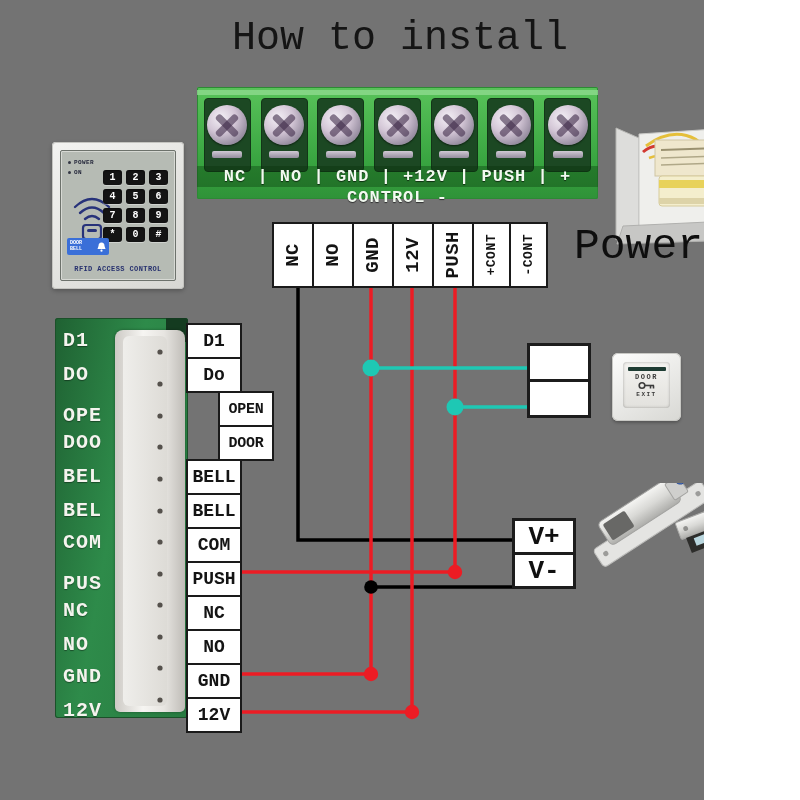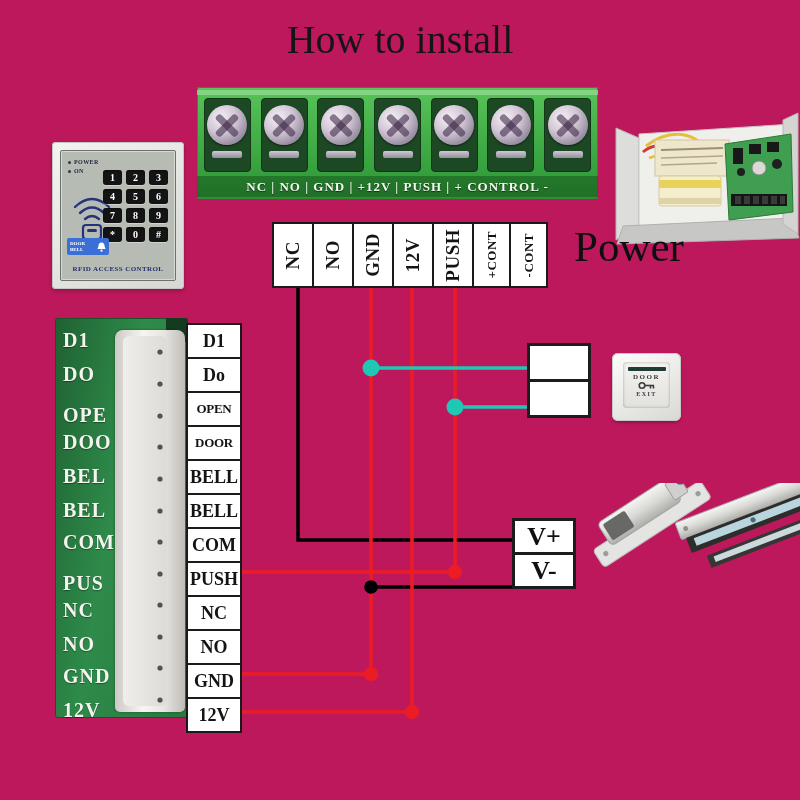--- a/index.html
+++ b/index.html
@@ -1,17 +1,17 @@
 <!DOCTYPE html>
 <html><head>
 <meta charset="utf-8">
 <style>
   html,body{margin:0;padding:0;background:#fff;}
-  #stage{position:relative;width:800px;height:800px;background:#be185d;overflow:hidden;
-         font-family:Liberation Serif, serif;color:#111;}
+  #stage{position:relative;width:704px;height:800px;background:#737373;overflow:hidden;
+         font-family:Liberation Mono, monospace;color:#111;}
   .abs{position:absolute;}
 
   
   #title{left:190px;top:16px;width:420px;text-align:center;font-size:40px;font-weight:500;color:#151515;}
   .big-label{font-size:43px;font-weight:500;color:#0e0e0e;}
   #power-label{left:574px;top:222px;}
   #button-label{left:572px;top:419px;}
 
   
   #tblock{left:197px;top:87px;width:401px;height:112px;background:linear-gradient(#59c35a,#37a33f 70%,#2f9238);
@@ -21,22 +21,22 @@
   .tcell{flex:1;display:flex;align-items:center;justify-content:center;}
   .socket{width:47px;height:74px;background:#1c4823;border:1px solid #123617;border-radius:4px;
           display:flex;flex-direction:column;align-items:center;padding-top:6px;box-sizing:border-box;}
   .screw{position:relative;width:40px;height:40px;border-radius:50%;
          background:radial-gradient(circle at 35% 32%,#f4f0f6,#d3c6d6 40%,#9b91a4 72%,#6d6678);
          box-shadow:0 1px 2px rgba(0,0,0,.55);}
   .screw::before,.screw::after{content:"";position:absolute;left:6px;top:16.5px;width:28px;height:7px;
          background:rgba(64,44,74,.6);border-radius:3px;}
   .screw::before{transform:rotate(45deg);} .screw::after{transform:rotate(-45deg);}
   .clamp{width:30px;height:7px;margin-top:6px;background:linear-gradient(#cfc9d4,#948d9e);border-radius:2px;}
-  .tb-strip{position:absolute;left:0;bottom:2px;width:100%;height:21px;line-height:21px;text-align:center;
-            background:rgba(6,50,10,.35);color:#f2faf0;font-size:13px;font-weight:700;letter-spacing:1px;
+  .tb-strip{position:absolute;left:0;bottom:12px;width:100%;height:21px;line-height:21px;text-align:center;
+            background:rgba(6,50,10,.35);color:#f2faf0;font-size:17px;font-weight:700;letter-spacing:1px;
             text-shadow:0 1px 1px rgba(0,0,0,.6);}
 
   
   #reader{left:52px;top:142px;width:132px;height:147px;border-radius:4px;z-index:0;
           background:linear-gradient(145deg,#f3f3f1,#d7d7d3);box-shadow:0 2px 4px rgba(0,0,0,.25),0 0 0 1px #c4c4c0 inset;}
   #reader .panel{position:absolute;left:8px;top:8px;right:8px;bottom:8px;background:#b6bbb4;
           border:1px solid #6d726c;border-radius:2px;box-shadow:0 0 0 1px #d7d9d4 inset;}
   .leds{position:absolute;left:7px;top:8px;font-size:6px;font-weight:700;color:#23263a;letter-spacing:.4px;}
   .led-row{display:flex;align-items:center;gap:3px;margin-bottom:3px;}
   .led-dot{width:3px;height:3px;border-radius:50%;background:#343845;display:inline-block;}
@@ -70,21 +70,21 @@
         background:linear-gradient(90deg,#cdcac5,#f6f5f2 40%,#e7e5e1 70%,#bfbcb7);
         box-shadow:0 0 3px rgba(0,0,0,.35);}
   #connector::before{content:"";position:absolute;left:8px;top:6px;width:44px;height:370px;border-radius:6px;
         background:linear-gradient(90deg,#efeeeb,#dddbd6);}
 
   
   #pinlist{left:186px;top:323px;display:flex;flex-direction:column;z-index:3;}
   .pin{width:52px;height:32px;border:2px solid #1a1a1a;background:#fff;margin-top:-2px;display:flex;
        align-items:center;justify-content:center;font-size:18px;font-weight:600;color:#141414;}
   .pin:first-child{margin-top:0;}
-  .pin.small{font-size:13px;letter-spacing:-.3px;}
+  .pin.small{font-size:15px;letter-spacing:-.3px;margin-left:32px;}
 
   
   .stackbox{display:flex;flex-direction:column;z-index:3;}
   #btn-terms{left:527px;top:343px;}
   #lock-terms{left:512px;top:518px;}
   .sb{width:58px;border:3px solid #1c1c1c;background:#fff;margin-top:-3px;display:flex;
       align-items:center;justify-content:center;font-size:26px;font-weight:600;color:#101010;}
   .sb:first-child{margin-top:0;}
   #btn-terms .sb{height:33px;} #lock-terms .sb{height:31px;}
 

